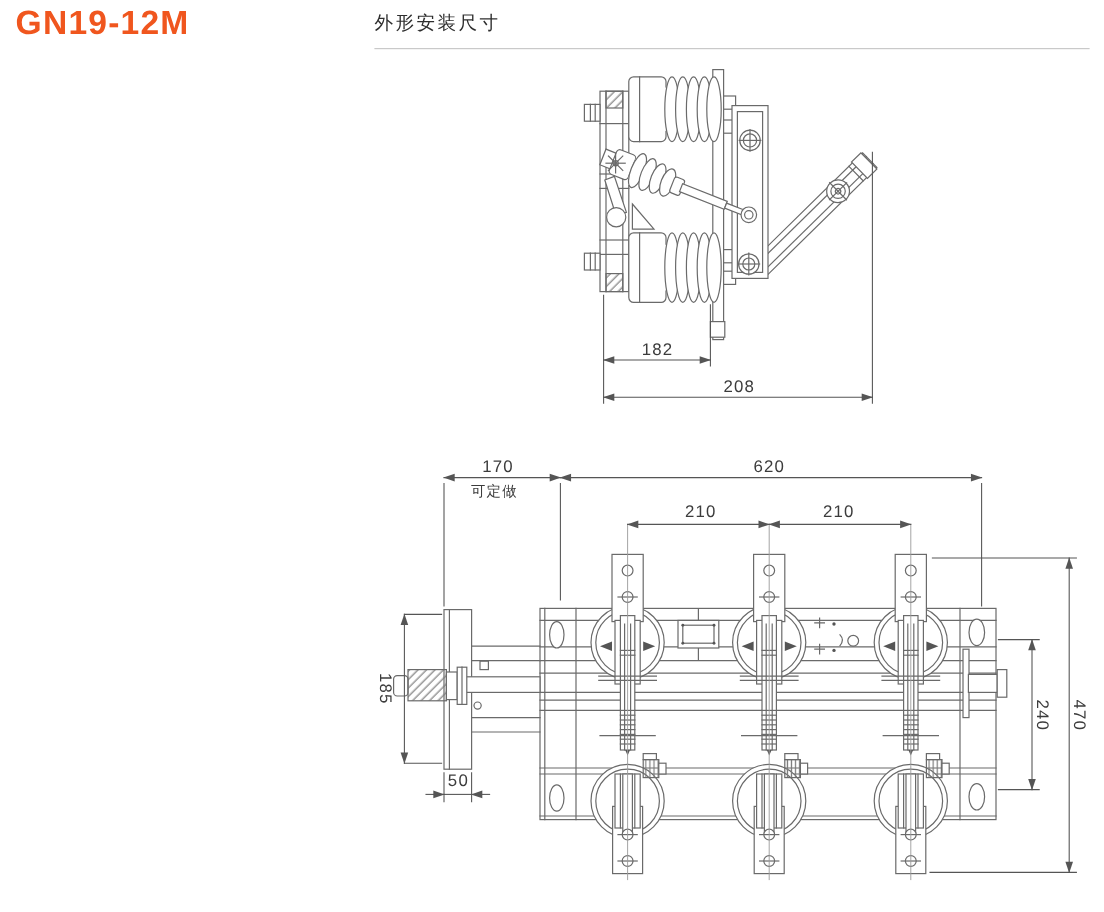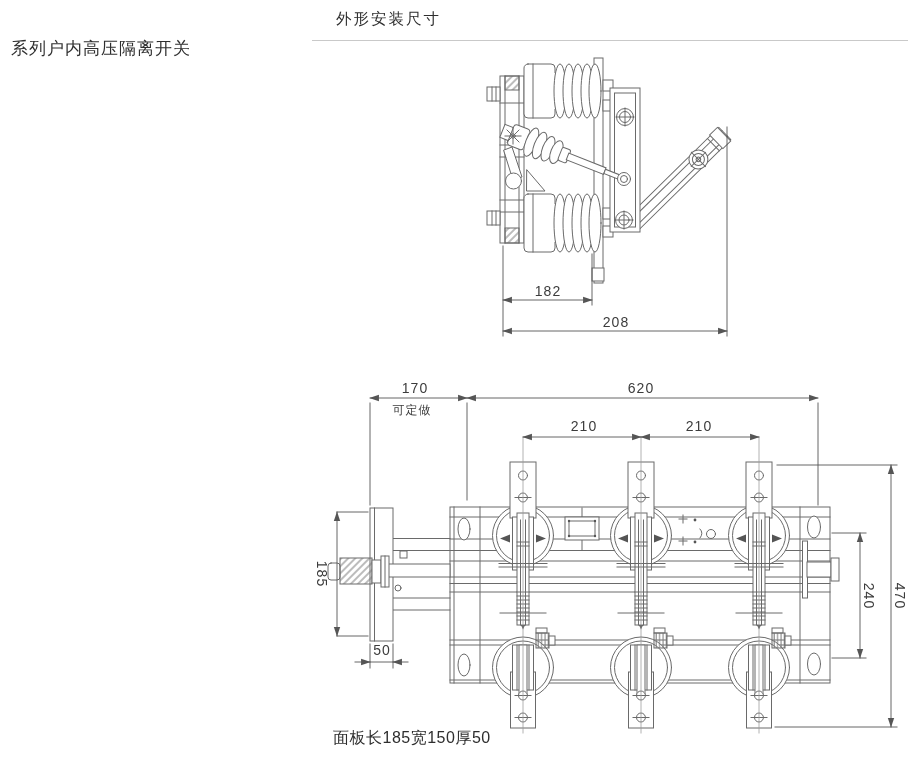--- a/index.html
+++ b/index.html
@@ -1,35 +1,35 @@
 <!DOCTYPE html>
 <html><head>
 <meta charset="utf-8">
 <style>
   html,body{margin:0;padding:0;background:#ffffff;}
   #page{position:relative;width:920px;height:760px;background:#fff;overflow:hidden;
         font-family:"Liberation Sans","DejaVu Sans",sans-serif;}
   .model-title{position:absolute;left:13px;top:3px;font-size:28px;font-weight:bold;
         letter-spacing:1px;color:#F0561E;}
   .series-sub{position:absolute;left:11px;top:37px;font-size:17px;color:#2e2e2e;letter-spacing:1px;}
-  .section-title{position:absolute;left:312px;top:9px;font-size:15.5px;color:#2e2e2e;letter-spacing:2px;margin-left:24px;}
+  .section-title{position:absolute;left:312px;top:9px;font-size:15.5px;color:#2e2e2e;letter-spacing:2px;}
   .section-underline{position:absolute;left:312px;top:40px;width:596px;height:1px;background:#c9c9c9;}
   .dim{position:absolute;font-size:14px;color:#3c3c3c;letter-spacing:1px;white-space:nowrap;
         transform:translate(-50%,-50%);}
   .dim.vert{transform:translate(-50%,-50%) rotate(90deg);}
   .dim.cjk{letter-spacing:1px;font-size:12px;}
   .caption{position:absolute;left:333px;top:728px;font-size:16px;color:#2e2e2e;letter-spacing:.5px;}
   svg{position:absolute;left:0;top:0;}
 </style>
 </head>
 <body>
 
 <div id="page">
 
-  <div class="series-sub">系列户内高压隔离开关</div>
+  <div class="model-title">GN19-12M</div>
   <div class="section-title">外形安装尺寸</div>
   <div class="section-underline"></div>
 
   <svg width="920" height="760" viewBox="0 0 920 760">
     <defs>
       <marker id="arw" viewBox="0 0 10 8" refX="9.5" refY="4" markerWidth="11" markerHeight="8.8" orient="auto-start-reverse">
           <path d="M0.5,0.8 L10,4 L0.5,7.2 Z" fill="#555"></path>
         </marker>
       <pattern id="hat" width="5" height="5" patternUnits="userSpaceOnUse" patternTransform="rotate(45)">
         <line x1="1" y1="0" x2="1" y2="5" stroke="#7a7a7a" stroke-width="1"></line>
@@ -278,14 +278,13 @@
   <span class="dim" style="left:415px;top:388px;">170</span>
   <span class="dim cjk" style="left:412px;top:410px;">可定做</span>
   <span class="dim" style="left:641px;top:388px;text-align:right;">620</span>
   <span class="dim" style="left:584px;top:426px;">210</span>
   <span class="dim" style="left:699px;top:426px;">210</span>
   <span class="dim vert" style="left:322px;top:574px;">185</span>
   <span class="dim" style="left:382px;top:650px;text-align:center;">50</span>
   <span class="dim vert" style="left:869px;top:596px;">240</span>
   <span class="dim vert" style="left:900px;top:596px;">470</span>
 
-  <div class="caption">面板长185宽150厚50</div>
 </div>
 
 </body></html>

